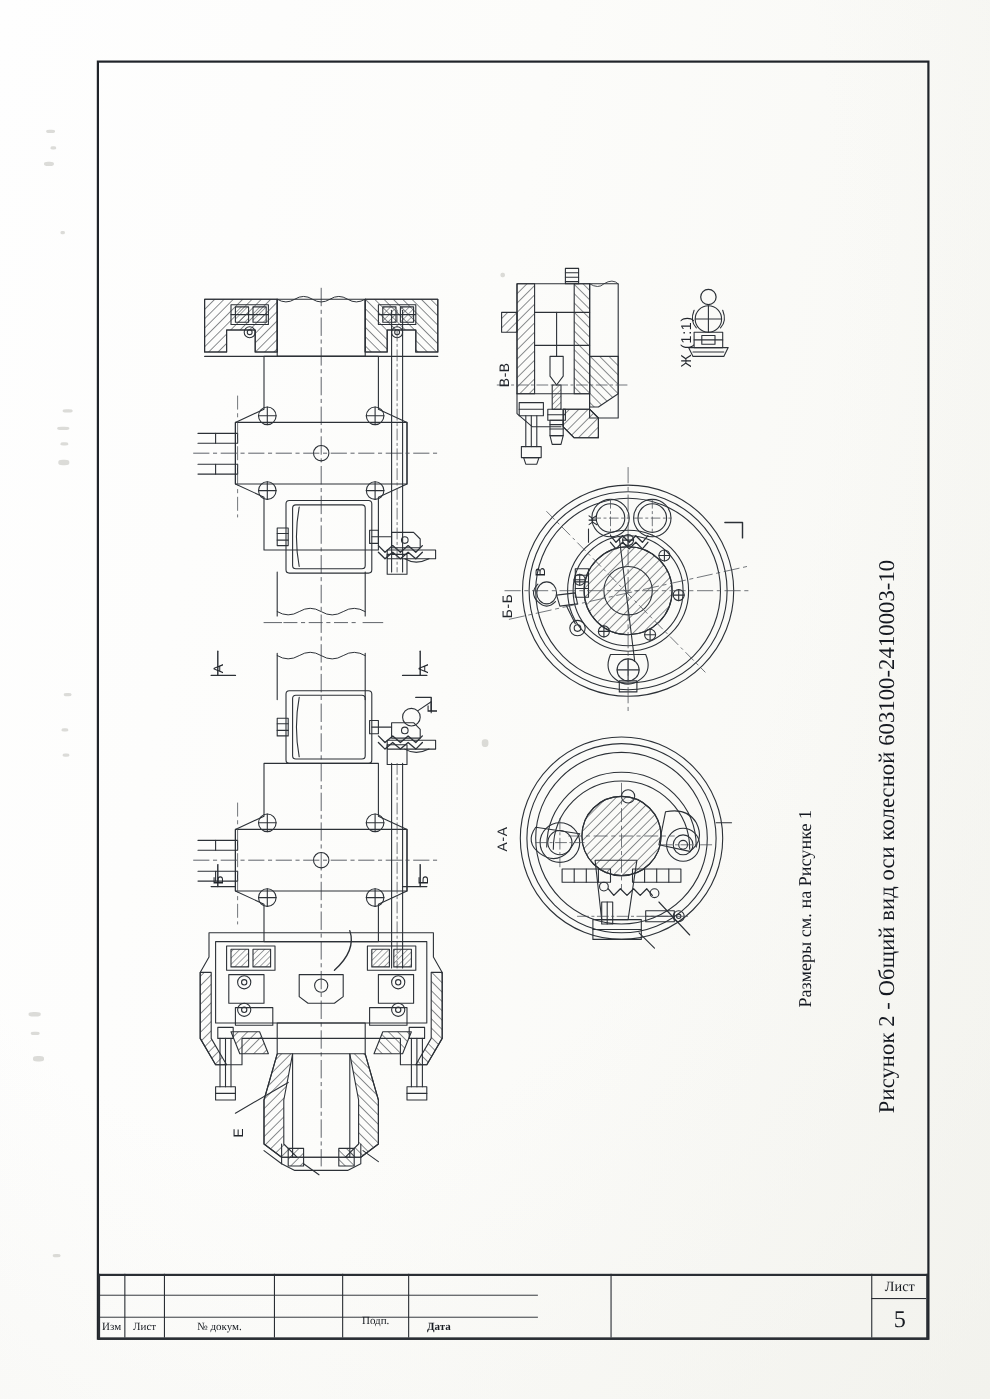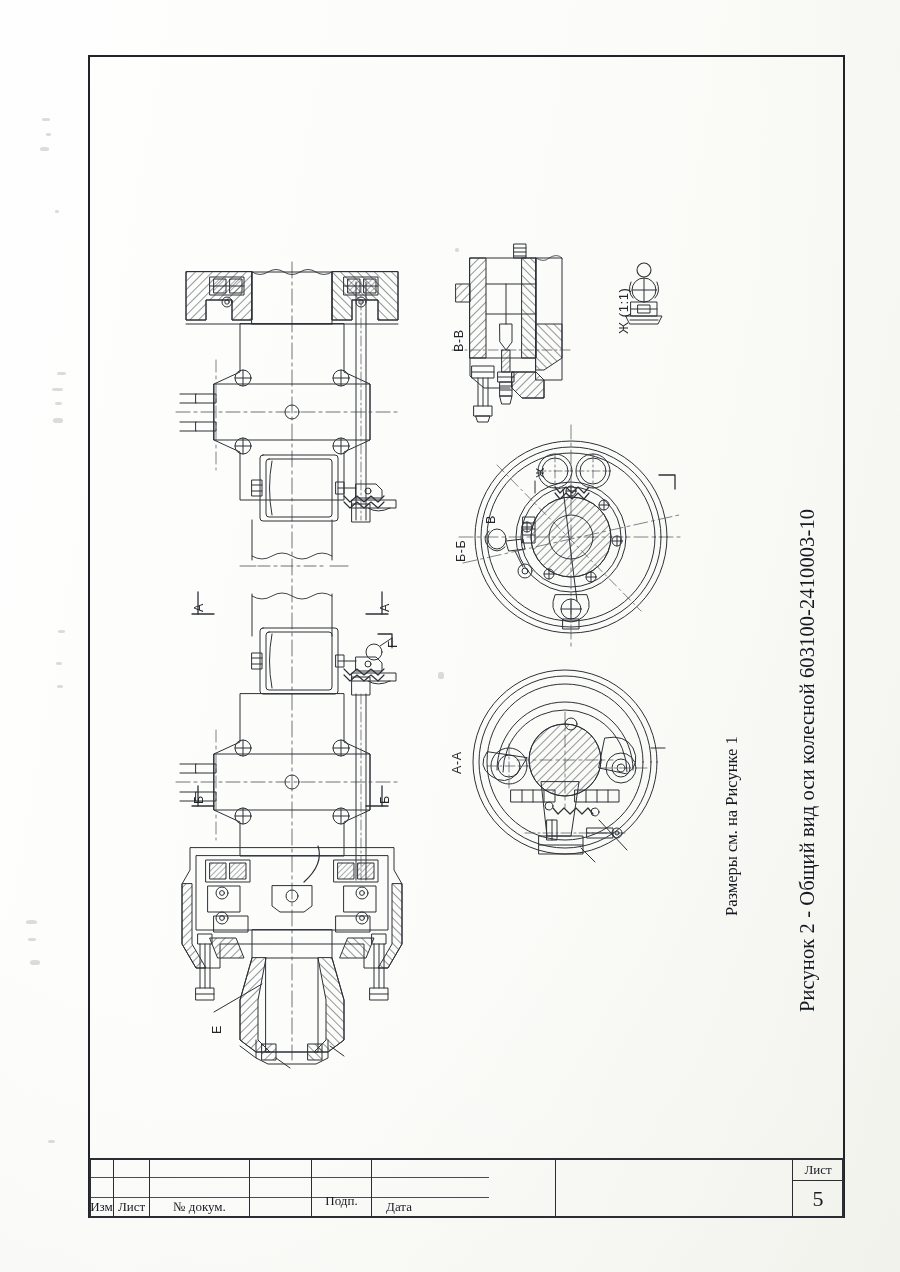--- a/index.html
+++ b/index.html
@@ -108,21 +108,21 @@
     font-family: "Liberation Serif", serif;
     display: flex;
     align-items: center;
     justify-content: center;
     color: #171b21;
   }
   .tb-line {
     position: absolute;
     background: #2a2e34;
   }
-  .hdr { font-size: 13px; }
+  .hdr { font-size: 10px; }
   .doc-code { font-size: 19px; letter-spacing: .2px; }
   .sheet-word { font-size: 13px; }
   .sheet-num { font-size: 22px; font-family: "Liberation Serif", serif; }
 </style>
 </head>
 <body>
 
 <div class="paper">
   <div class="paper-tint"></div>
 </div>
@@ -613,18 +613,18 @@
 
     <div class="tb-line" style="left:466px; top:0; width:1.3px; height:58.4px;"></div>
     <div class="tb-line" style="left:703px; top:0; width:1.3px; height:58.4px;"></div>
     <div class="tb-line" style="left:703px; top:22px; width:50px; height:1.1px;"></div>
   </div>
 
   <div class="tb-cell hdr" style="left:1px;   top:39px; width:23px;  height:19px;">Изм</div>
   <div class="tb-cell hdr" style="left:25px;  top:39px; width:35px;  height:19px;">Лист</div>
   <div class="tb-cell hdr" style="left:61px;  top:39px; width:99px;  height:19px;">№ докум.</div>
   <div class="tb-cell hdr" style="left:223px; top:25px; width:59px;  height:36px;">Подп.</div>
-  <div class="tb-cell hdr" style="left:283px; top:39px; width:54px;  height:19px;">Дата</div>
+  <div class="tb-cell hdr" style="left:283px; top:39px; width:54px;  height:19px;font-weight:bold;">Дата</div>
 
 
   <div class="tb-cell sheet-word" style="left:705px; top:1px;  width:48px; height:21px;">Лист</div>
   <div class="tb-cell sheet-num" style="left:705px; top:23px; width:48px; height:35px;">5</div>
 </div>
 
 </body></html>

